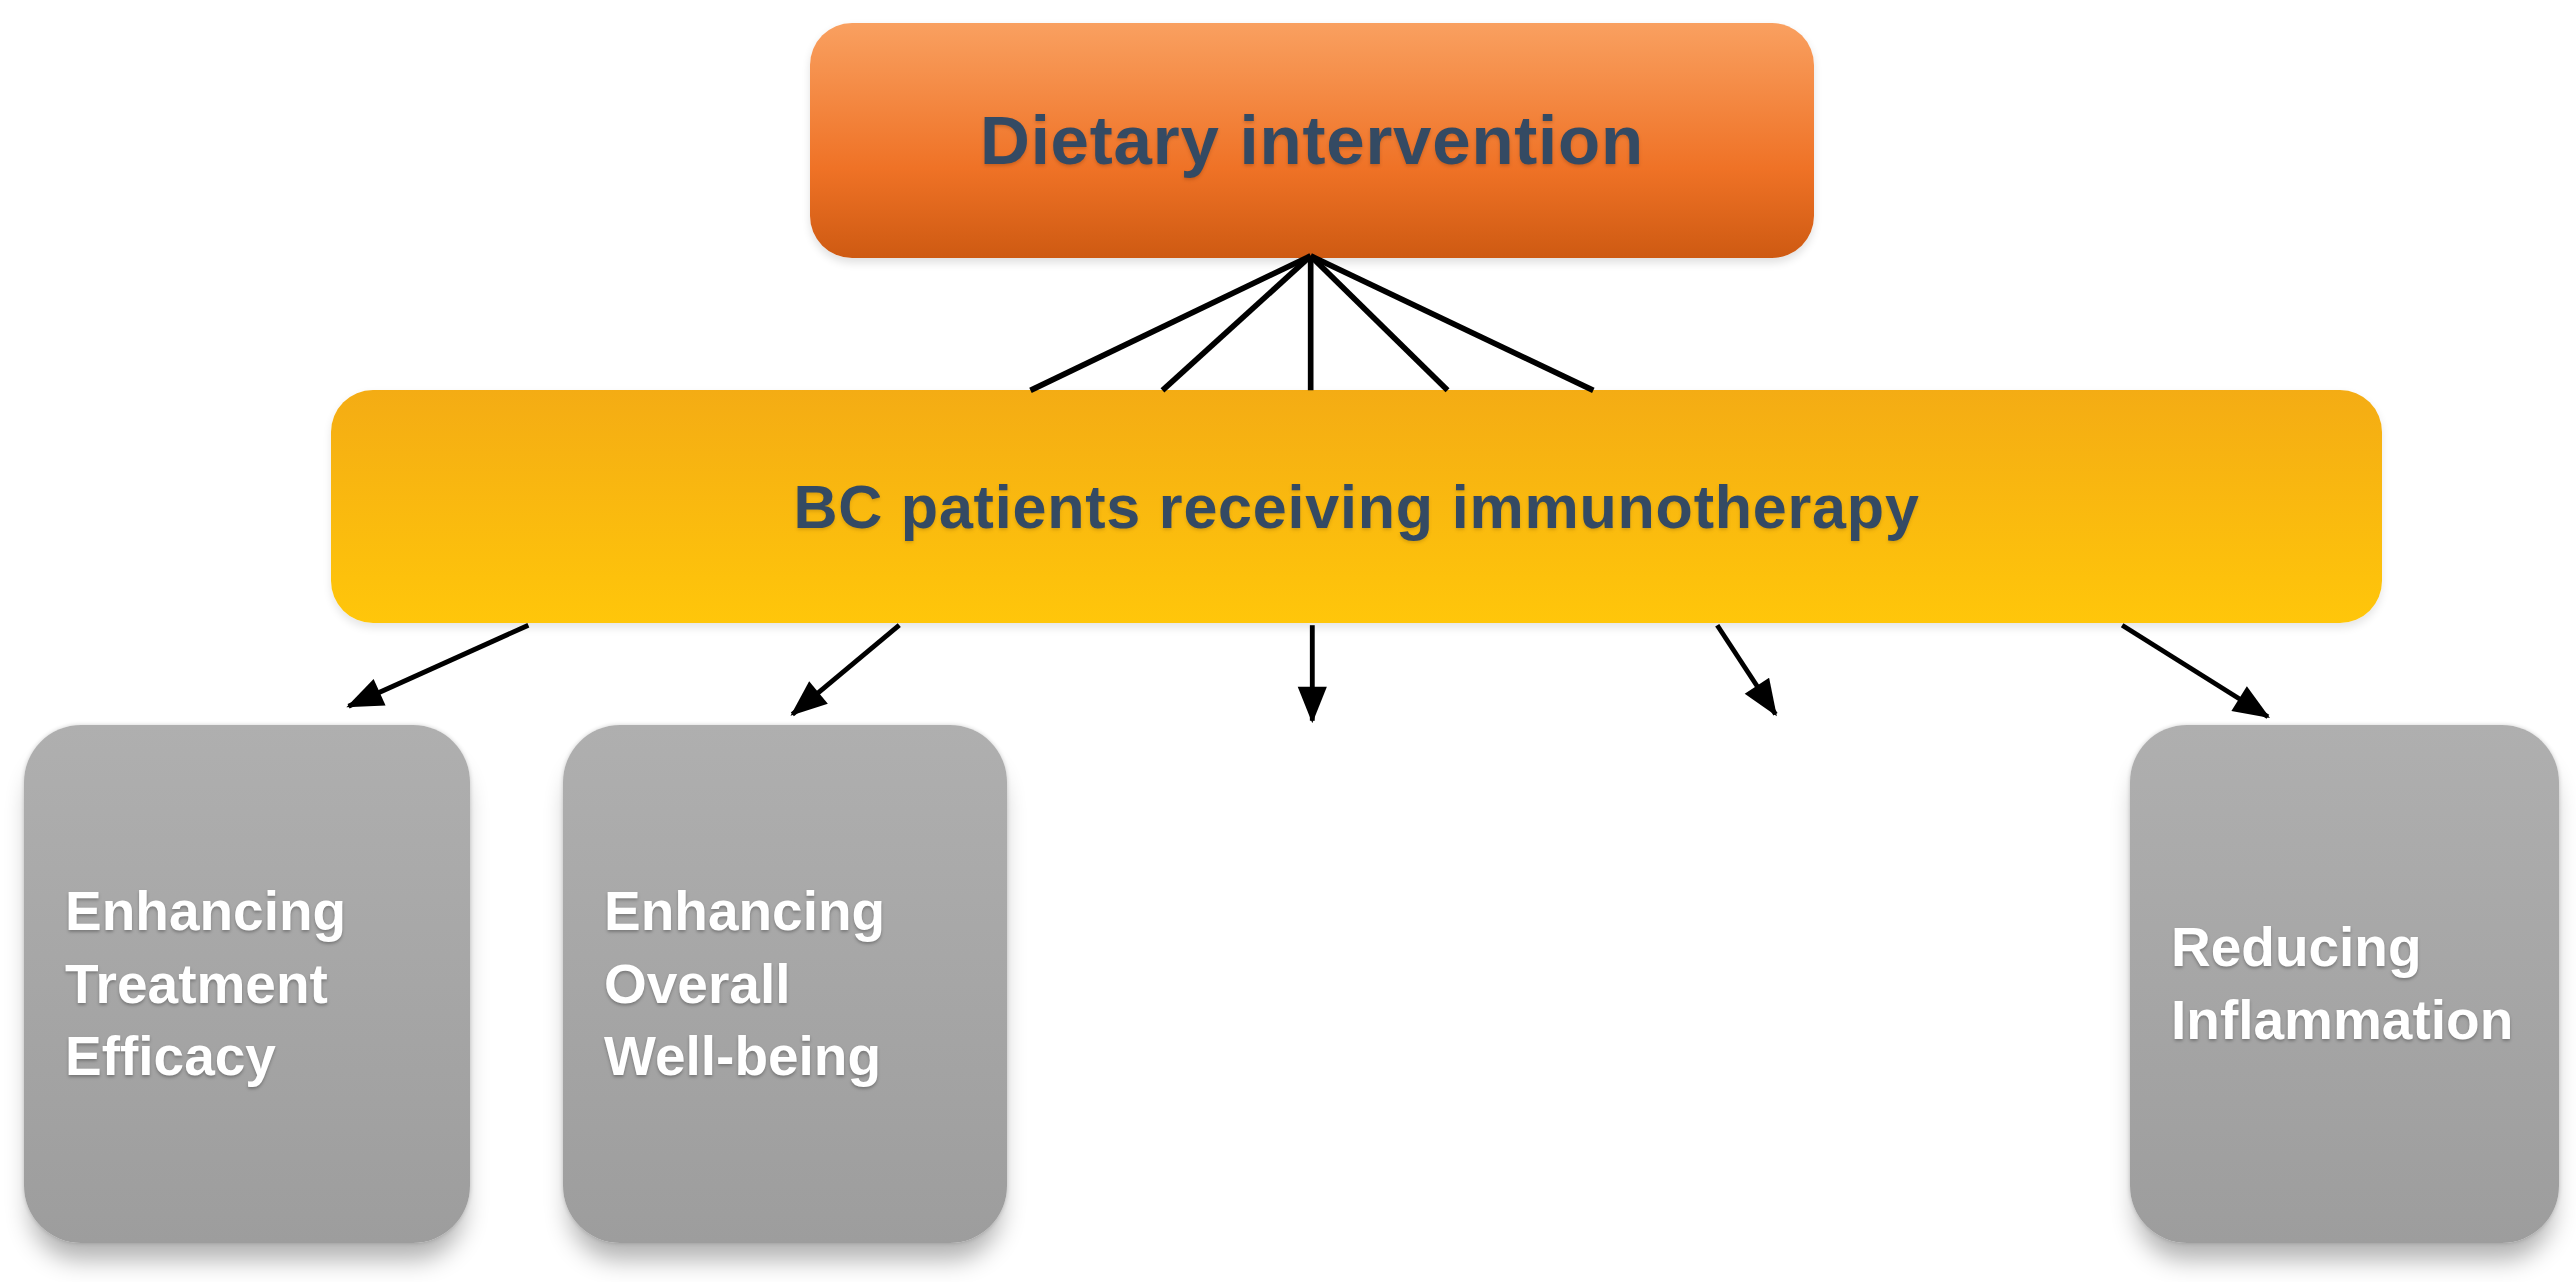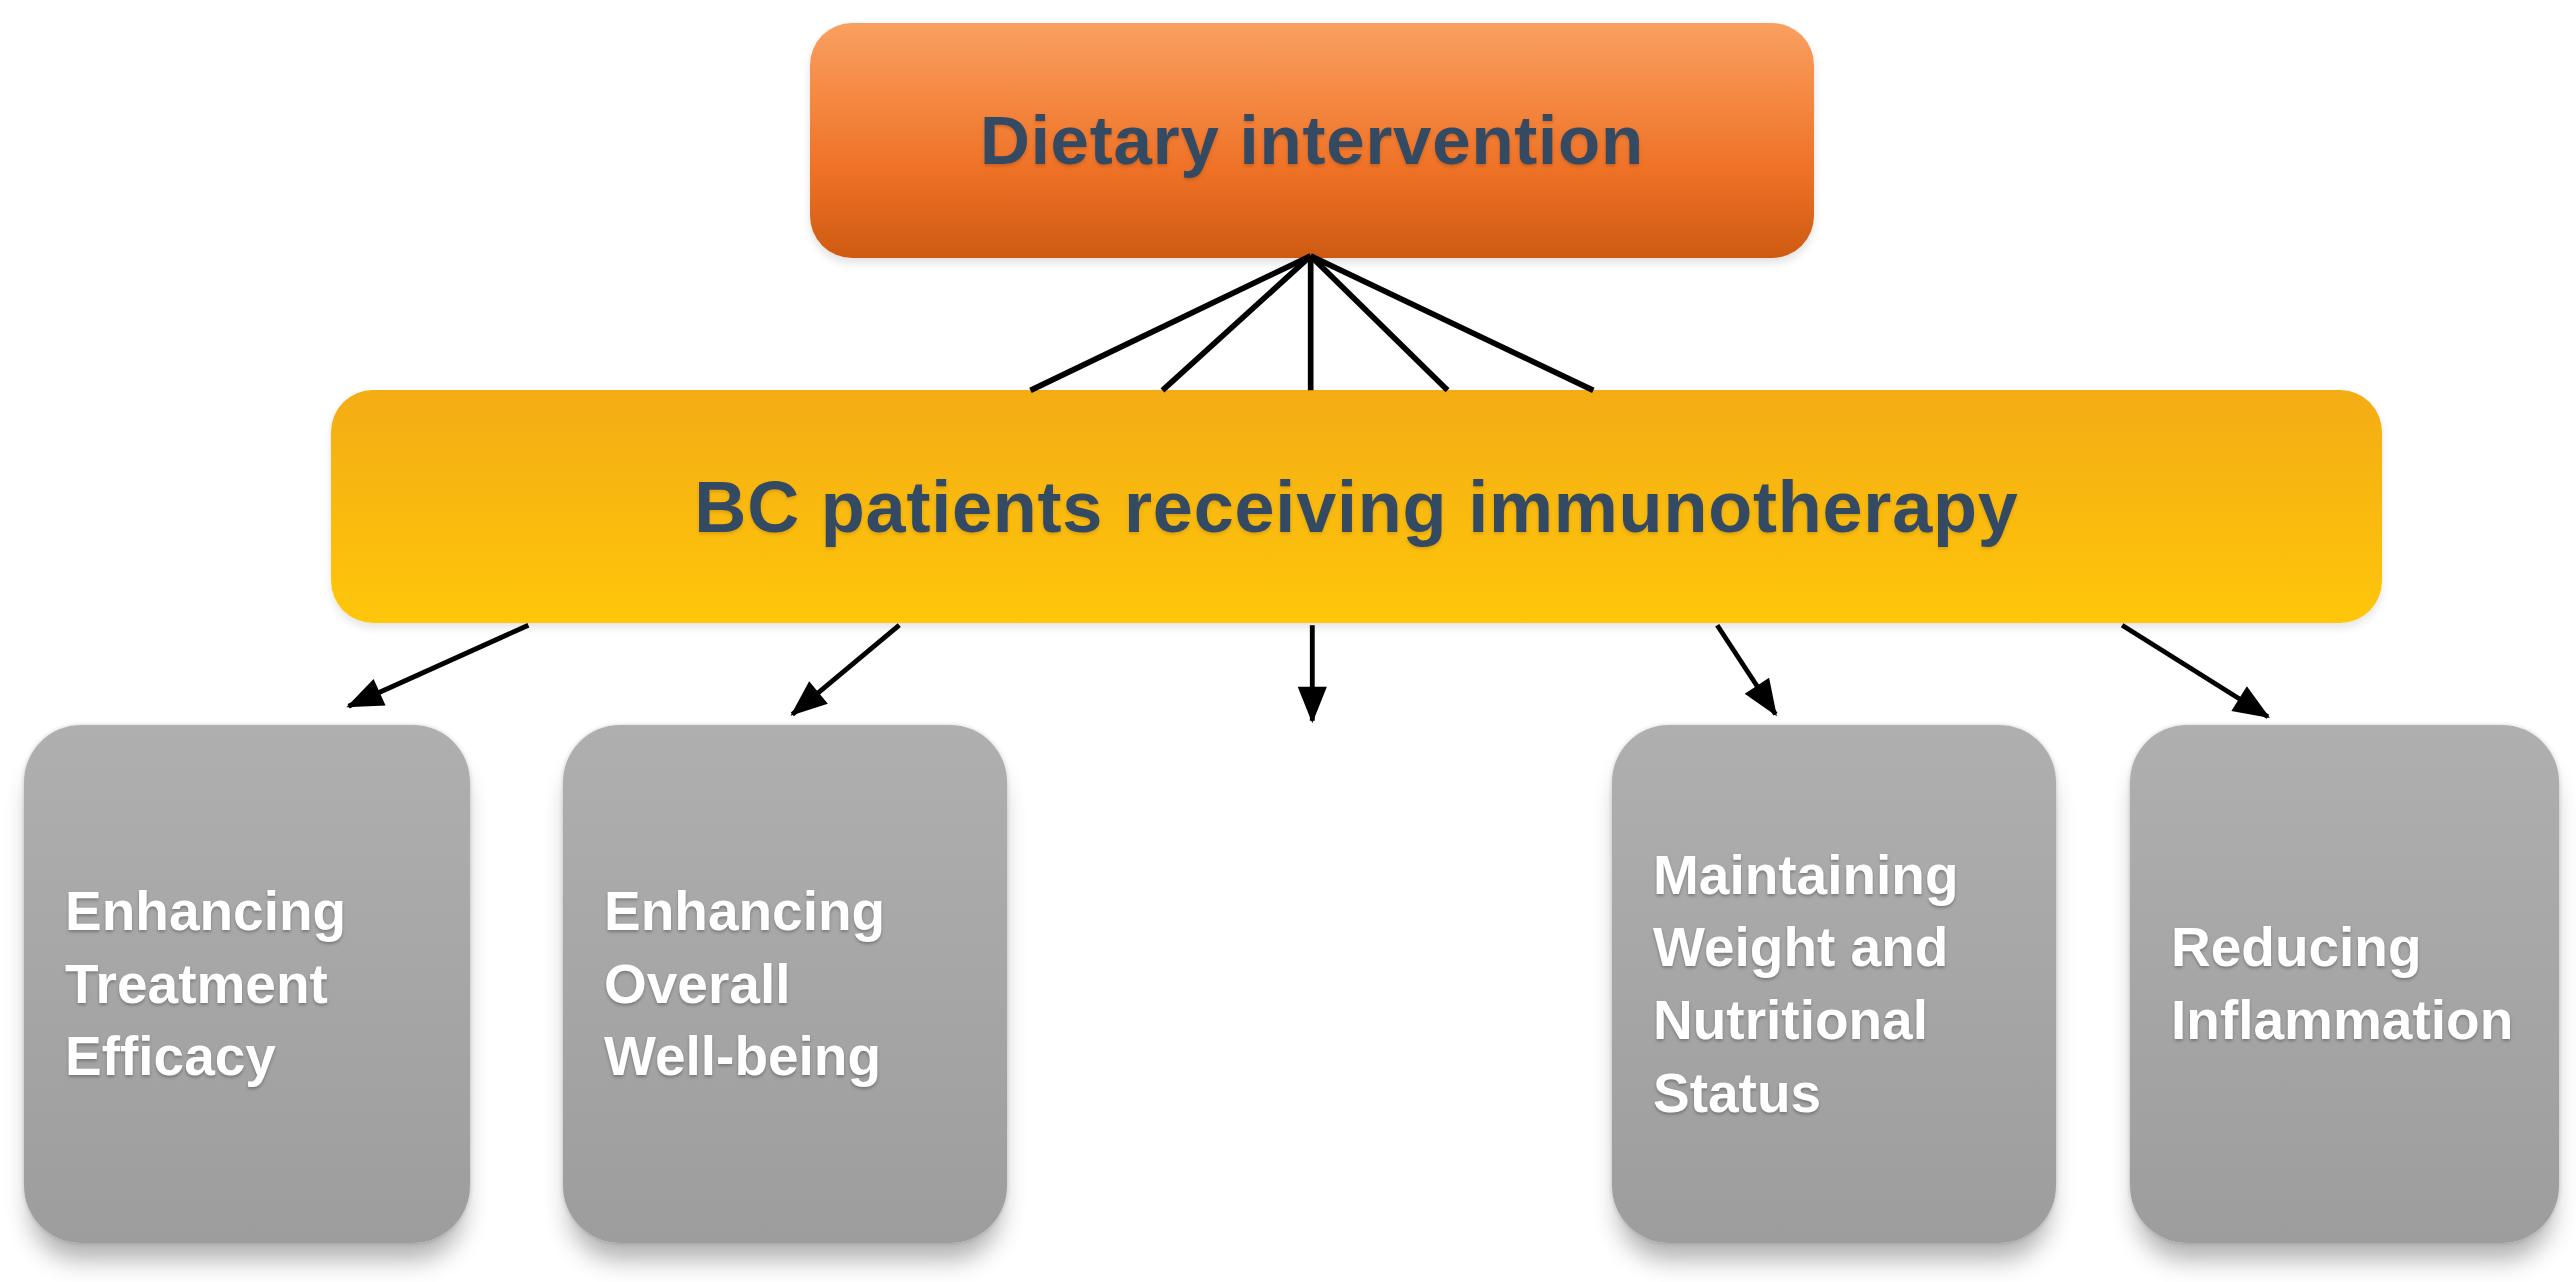--- a/index.html
+++ b/index.html
@@ -22,21 +22,21 @@
   .node-root{
     left:810px;top:23px;width:1004px;height:235px;border-radius:42px;
     background:linear-gradient(180deg,var(--orange-top) 0%,var(--orange-mid) 62%,var(--orange-bottom) 100%);
     color:var(--node-text-dark);font-size:69px;letter-spacing:0.8px;
     text-shadow:0 2.4px 3.2px rgba(90,40,0,0.25);
     box-shadow:0 4.9px 8px rgba(0,0,0,0.12);
   }
   .node-mid{
     left:331px;top:390px;width:2051px;height:233px;border-radius:42px;
     background:linear-gradient(180deg,var(--yellow-top) 0%,var(--yellow-bottom) 100%);
-    color:var(--node-text-dark);font-size:72px;letter-spacing:0.8px;
+    color:var(--node-text-dark);font-size:61px;letter-spacing:0.8px;
     text-shadow:0 2.4px 3.2px rgba(120,80,0,0.25);
     box-shadow:0 4.9px 8px rgba(0,0,0,0.10);
   }
   .node-out{
     top:725px;height:518px;border-radius:57px;
     background:linear-gradient(180deg,var(--gray-top) 0%,var(--gray-bottom) 100%);
     color:var(--node-text-light);font-size:55px;line-height:1.32;
     justify-content:flex-start;padding:0 14.6px 0 41px;
     white-space:pre-line;text-align:left;
     text-shadow:0 1.6px 3.2px rgba(0,0,0,0.28);
@@ -74,26 +74,20 @@
 Efficacy</span>
   </div>
 
   <div class="node node-out b2">
     <span>Enhancing
 Overall
 Well-being</span>
   </div>
 
 
-  <div class="node node-out b4">
-    <span>Maintaining
-Weight and
-Nutritional
-Status</span>
-  </div>
 
   <div class="node node-out b5">
     <span>Reducing
 Inflammation</span>
   </div>
 
   <svg class="arrows" viewBox="0 0 3180 1583">
     <defs>
       <marker id="ah" markerUnits="strokeWidth" markerWidth="8" markerHeight="7" refX="7.5" refY="3.5" orient="auto">
         <path d="M0.5,0.5 L8,3.5 L0.5,6.5 Z" fill="#000000"></path>

